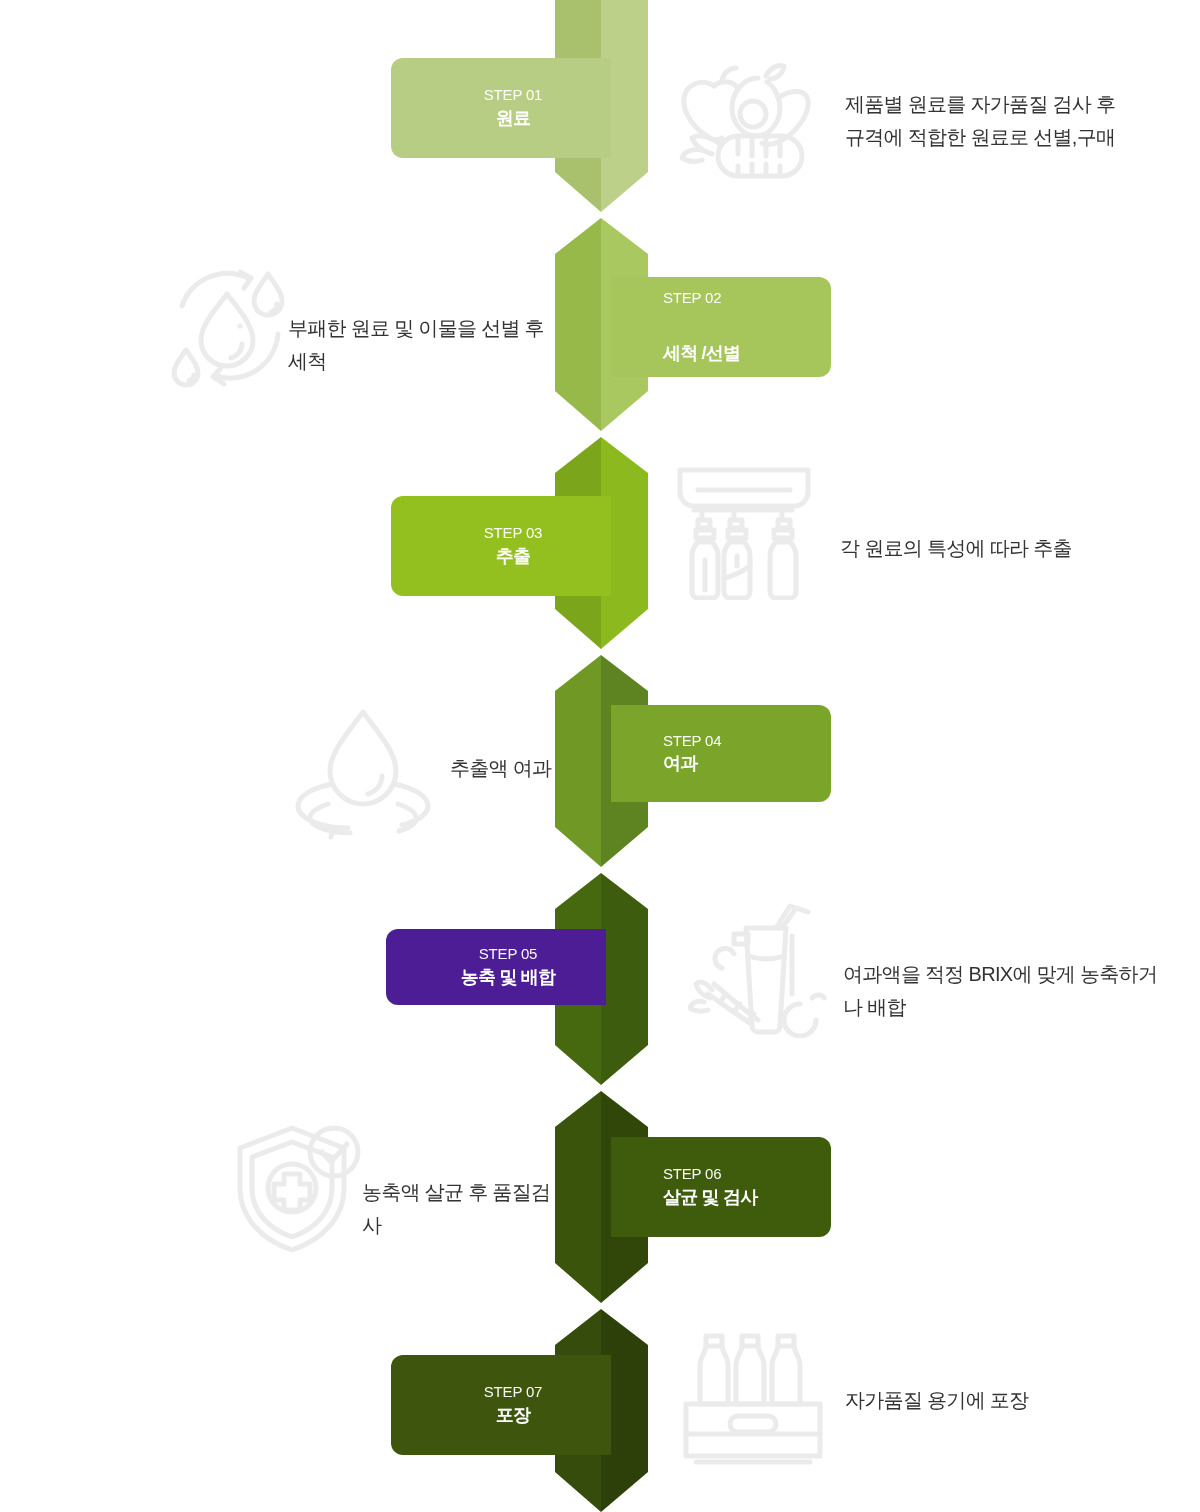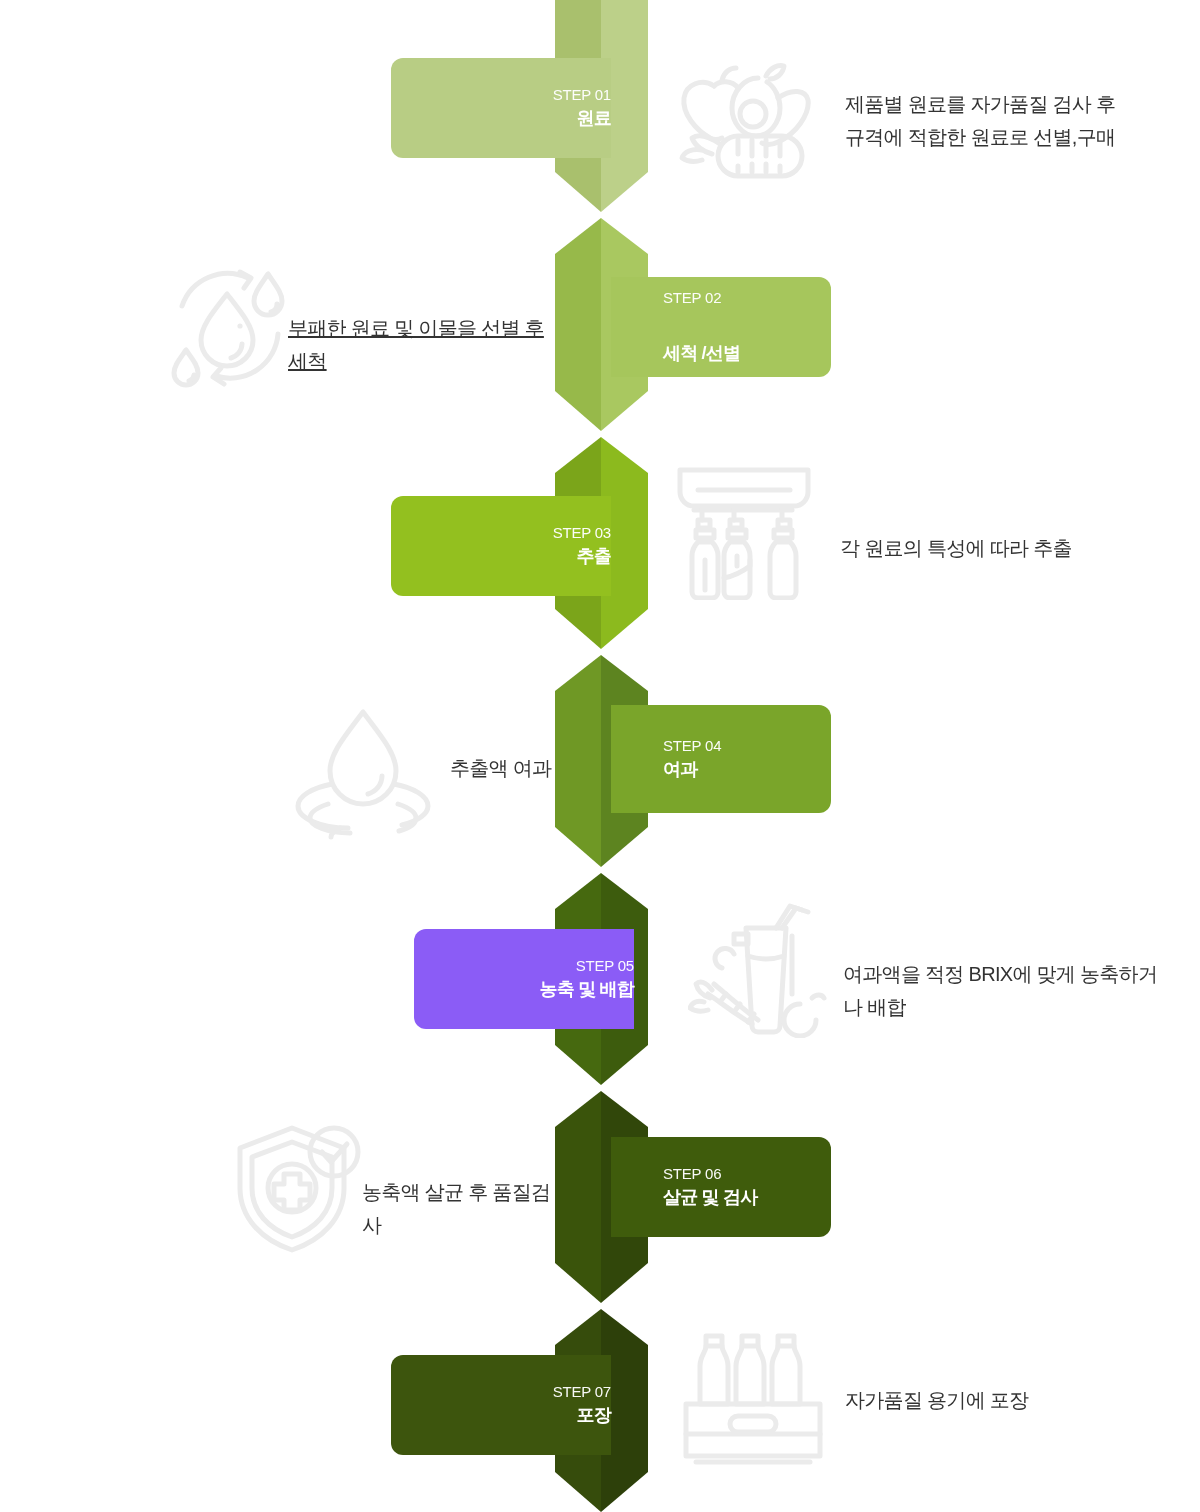--- a/index.html
+++ b/index.html
@@ -27,21 +27,21 @@
     box-sizing:border-box;
     height:100px;
     display:flex;
     flex-direction:column;
     justify-content:center;
     color:#ffffff;
     padding:0 0 0 24px;
   }
   .step-box.left{
     border-radius:12px 0 0 12px;
-    text-align:right;
+    text-align:center;
   }
   .step-box.right{
     border-radius:0 12px 12px 0;
     text-align:left;
   }
   .step-num{
     font-size:15px;
     letter-spacing:-0.2px;
     font-weight:400;
     line-height:1.1;
@@ -142,21 +142,21 @@
         <path class="ic" d="M116 16c-8 12-14 19-14 27a14 14 0 0 0 28 0c0-8-6-15-14-27z"></path>
         <path class="ic" d="M125 46a8 8 0 0 1-6 8"></path>
         <path class="ic" d="M34 92c-7 10-12 16-12 23a12 12 0 0 0 24 0c0-7-5-13-12-23z"></path>
         <path class="ic" d="M42 117a7 7 0 0 1-5 6"></path>
         <path class="ic" d="M30 48A48 48 0 0 1 96 20"></path>
         <path class="ic" d="M88 14l11 6-7 10"></path>
         <path class="ic" d="M126 76a48 48 0 0 1-62 42"></path>
         <path class="ic" d="M72 126l-11-7 8-9"></path>
       </svg>
       </div>
-      <div class="desc" style="left: 288px; top: 312px; width: 260px; text-decoration: underline;">부패한 원료 및 이물을 선별 후 세척</div>
+      <div class="desc" style="left: 288px; top: 312px; width: 260px;">부패한 원료 및 이물을 선별 후 세척</div>
       <div class="step-box left" style="background: rgb(147, 192, 31); top: 496px; height: 100px; left: 391px; width: 220px;">
         <div class="step-num">STEP 03</div>
         <div class="step-title">추출</div>
       </div>
       <div class="icon-wrap" style="left: 668px; top: 460px;">
       <svg viewBox="0 0 150 140">
         <path class="ic" d="M12 10h128v22a14 14 0 0 1-14 14H26A14 14 0 0 1 12 32z"></path>
         <path class="ic" d="M30 30h92"></path>
         <path class="ic" d="M26 50h98"></path>
         <path class="ic" d="M34 50v10M66 50v10M114 50v10"></path>
@@ -164,37 +164,37 @@
         <path class="ic" d="M28 78h18v-8H28zM60 78h18v-8H60zM106 78h18v-8h-18z"></path>
         <path class="ic" d="M30 82c-4 4-6 8-6 14v36a6 6 0 0 0 6 6h14a6 6 0 0 0 6-6V96c0-6-2-10-6-14z"></path>
         <path class="ic" d="M62 82c-4 4-6 8-6 14v36a6 6 0 0 0 6 6h14a6 6 0 0 0 6-6V96c0-6-2-10-6-14z"></path>
         <path class="ic" d="M108 82c-4 4-6 8-6 14v36a6 6 0 0 0 6 6h14a6 6 0 0 0 6-6V96c0-6-2-10-6-14z"></path>
         <path class="ic" d="M37 100v30"></path>
         <path class="ic" d="M56 118c10-2 18-6 26-12v-6"></path>
         <path class="ic" d="M69 96v10"></path>
       </svg>
       </div>
       <div class="desc" style="left: 840px; top: 532px; width: 260px;">각 원료의 특성에 따라 추출</div>
-      <div class="step-box right" style="background: rgb(122, 165, 42); top: 705px; height: 108px; left: 611px; width: 220px; padding-left: 52px;">
+      <div class="step-box right" style="background: rgb(122, 165, 42); top: 705px; height: 97px; left: 611px; width: 220px; padding-left: 52px;">
         <div class="step-num">STEP 04</div>
         <div class="step-title">여과</div>
       </div>
       <div class="icon-wrap" style="left: 288px; top: 700px;">
       <svg viewBox="0 0 150 140">
         <path class="ic" d="M75 12c-18 24-33 41-33 59a33 33 0 0 0 66 0c0-18-15-35-33-59z"></path>
         <path class="ic" d="M94 76a19 19 0 0 1-14 18"></path>
         <path class="ic" d="M44 84C24 88 10 96 10 106c0 12 22 22 50 22"></path>
         <path class="ic" d="M106 84c20 4 34 12 34 22 0 8-10 15-26 19"></path>
         <path class="ic" d="M40 104c-12 4-18 9-18 14 0 8 18 15 40 15"></path>
         <path class="ic" d="M110 104c12 4 18 9 18 14 0 5-6 10-17 13"></path>
         <path class="ic" d="M52 128c-6 3-9 6-9 9"></path>
       </svg>
       </div>
       <div class="desc" style="left: 450px; top: 752px; width: 120px;">추출액 여과</div>
-      <div class="step-box left" style="background: #8b5cf6; top: 929px; height: 100px; left: 414px; width: 220px;">
+      <div class="step-box left" style="background: #4c1d95; top: 929px; height: 76px; left: 386px; width: 220px;">
         <div class="step-num">STEP 05</div>
         <div class="step-title">농축 및 배합</div>
       </div>
       <div class="icon-wrap" style="left: 688px; top: 898px;">
       <svg viewBox="0 0 150 140">
         <path class="ic" d="M58 30h40l-6 98a6 6 0 0 1-6 6H70a6 6 0 0 1-6-6z"></path>
         <path class="ic" d="M60 58c12 4 24 4 36 0"></path>
         <path class="ic" d="M88 30l14-22 12 4"></path>
         <path class="ic" d="M94 30l14-20 12 4"></path>
         <path class="ic" d="M104 38v58"></path>

